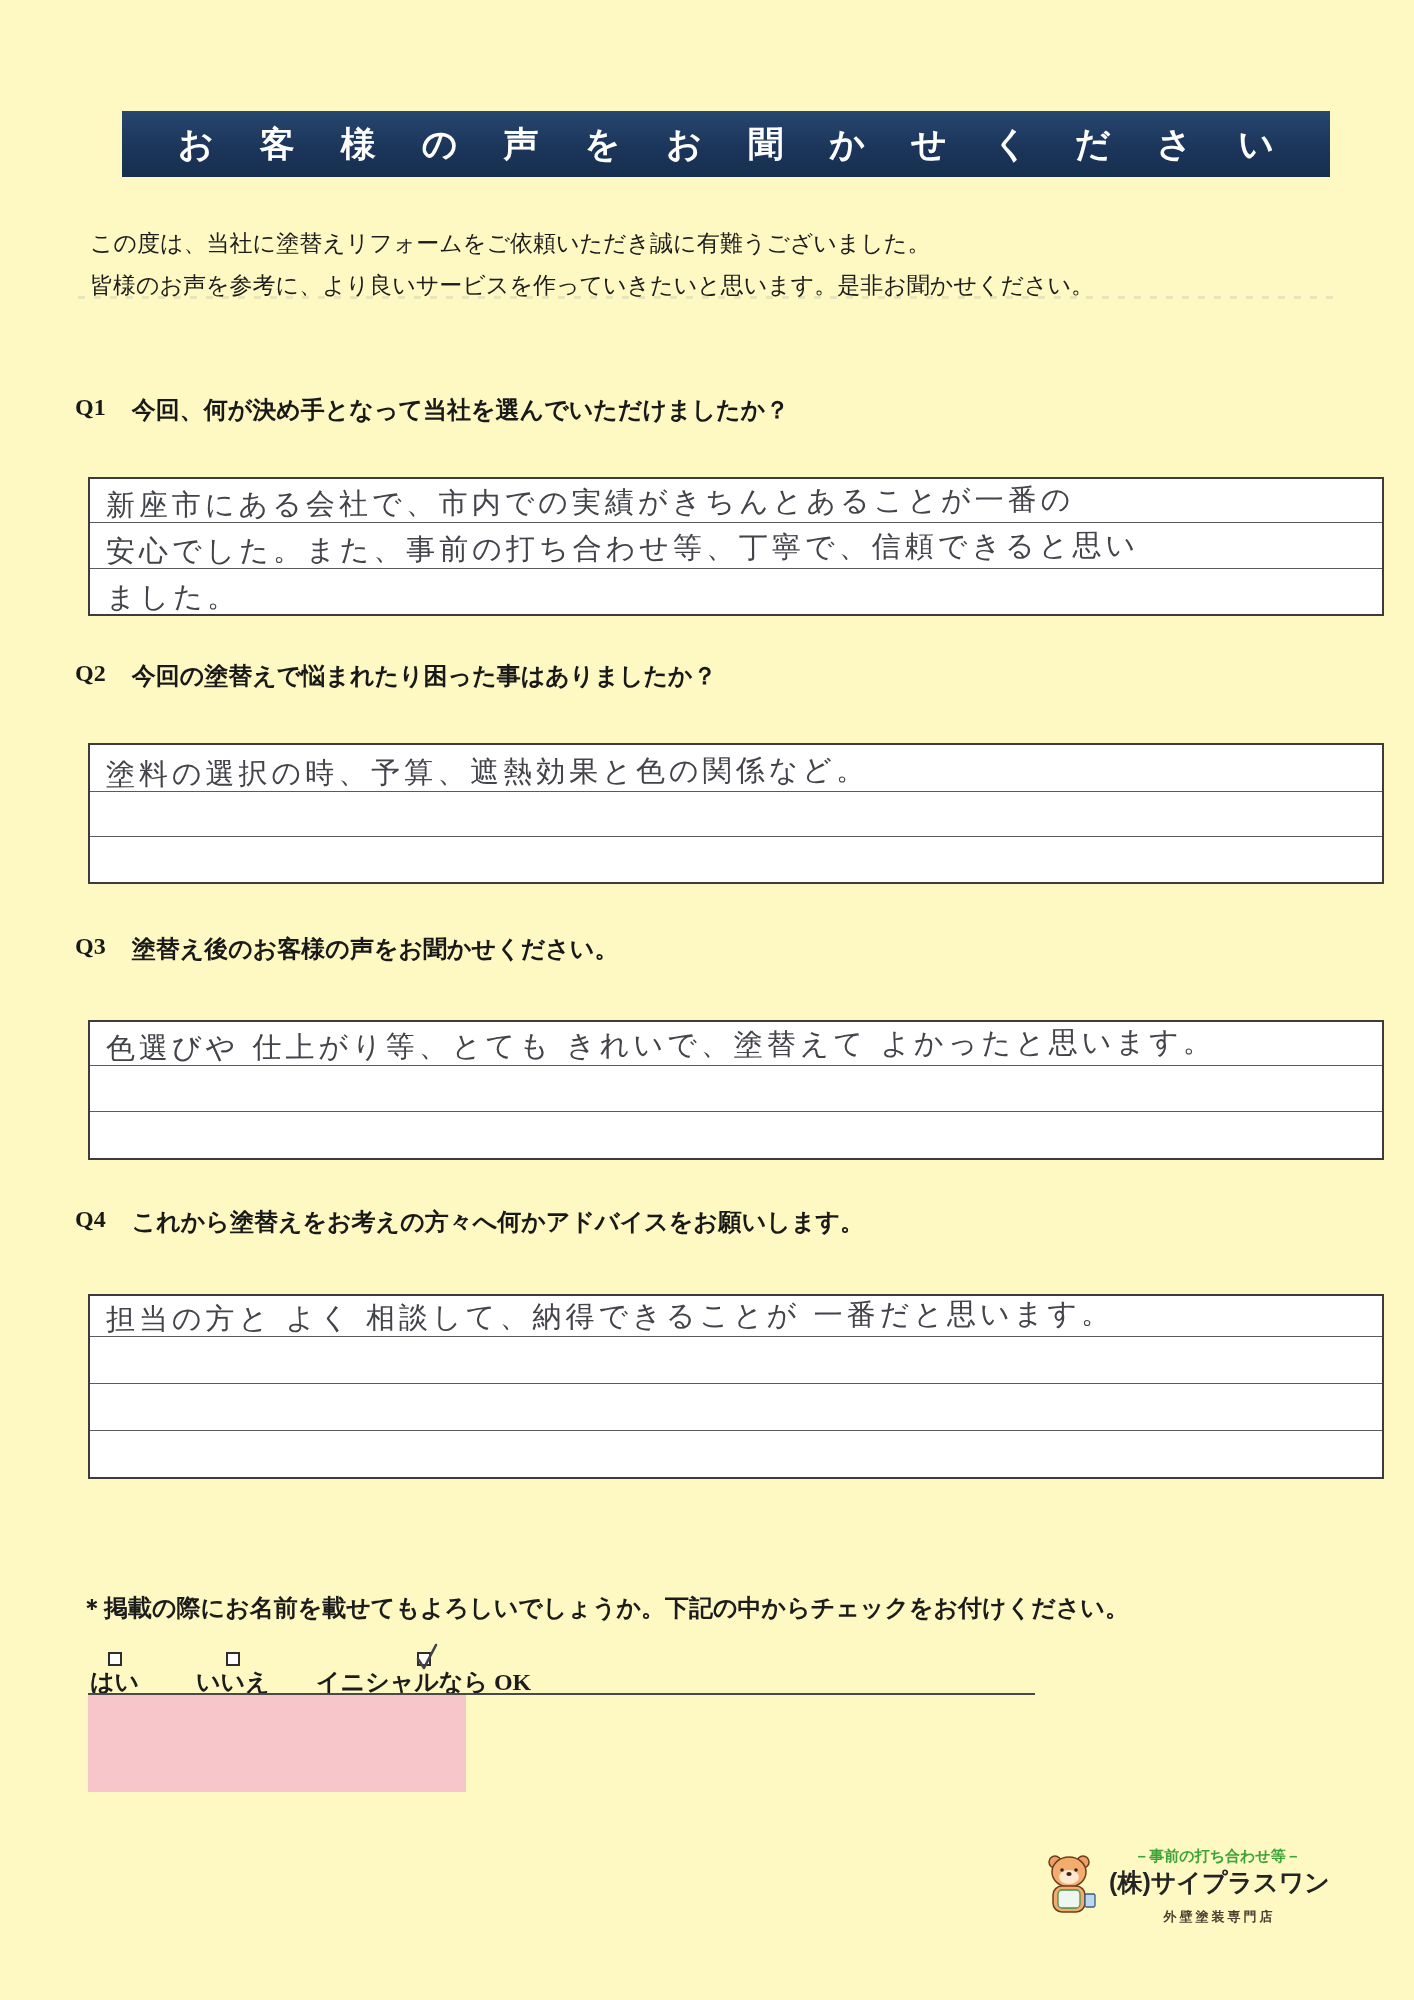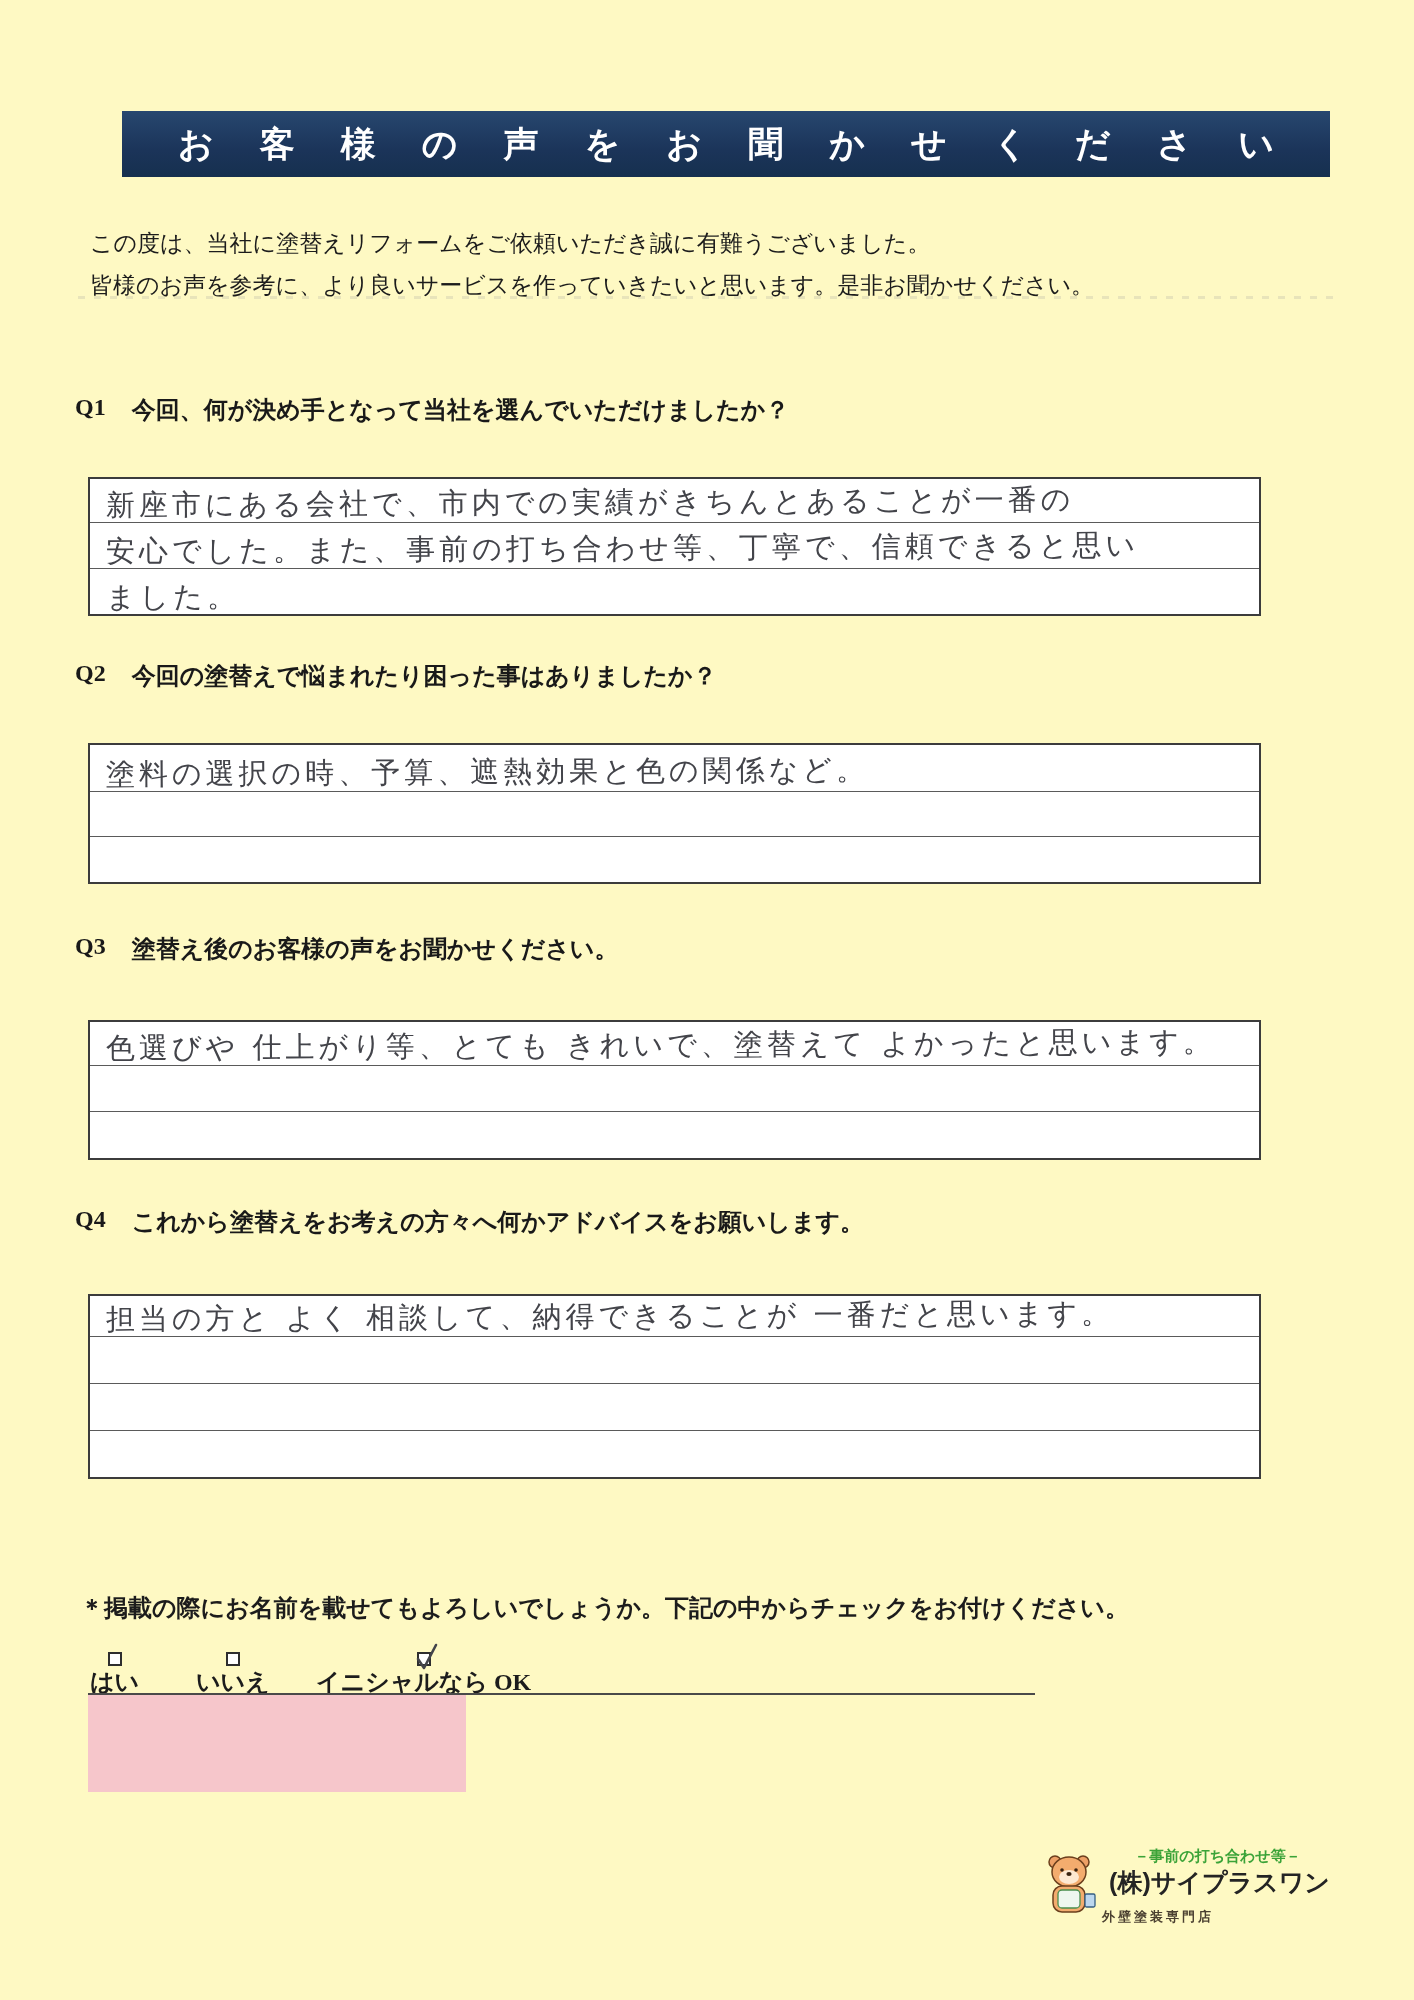--- a/index.html
+++ b/index.html
@@ -29,21 +29,21 @@
     position:absolute;left:78px;top:296px;width:1258px;height:3px;opacity:.22;
     background:repeating-linear-gradient(90deg,#9a9a9a 0 7px,transparent 7px 16px);
   }
   
   .q-heading{
     position:absolute;left:75px;display:flex;gap:26px;
     font-weight:bold;font-size:24px;white-space:nowrap;color:#191919;
   }
   
   .answer-box{
-    position:absolute;left:88px;width:1173px;
+    position:absolute;left:88px;width:1296px;
     border:2px solid #3c3c3c;box-sizing:border-box;background:#fff;
   }
   .arow{box-sizing:border-box;border-bottom:1.5px solid #5a5a5a;position:relative;}
   .arow:last-child{border-bottom:none;}
   .hand{
     display:block;position:absolute;left:16px;bottom:-4px;
     font-family:"DejaVu Sans",sans-serif;
     font-size:29px;letter-spacing:4px;color:#43444a;
     white-space:nowrap;transform:rotate(-0.35deg);transform-origin:left bottom;
   }
@@ -61,21 +61,21 @@
     position:absolute;left:1100px;top:1847px;width:235px;text-align:center;
     font-family:"Liberation Sans","DejaVu Sans",sans-serif;
     font-weight:bold;font-size:15px;color:#3ba338;white-space:nowrap;
   }
   .company{
     position:absolute;left:1102px;top:1866px;width:235px;text-align:center;
     font-family:"Liberation Sans","DejaVu Sans",sans-serif;
     font-weight:800;font-size:25px;color:#242424;white-space:nowrap;
   }
   .subtitle{
-    position:absolute;left:1102px;top:1908px;width:235px;text-align:left;
+    position:absolute;left:1102px;top:1908px;width:235px;text-align:center;
     font-family:"Liberation Sans","DejaVu Sans",sans-serif;
     font-weight:bold;font-size:13px;letter-spacing:3px;color:#4a3f30;white-space:nowrap;
   }
   .mascot{position:absolute;left:1040px;top:1850px;}
 </style>
 </head>
 <body>
 
 <div class="page">
 

